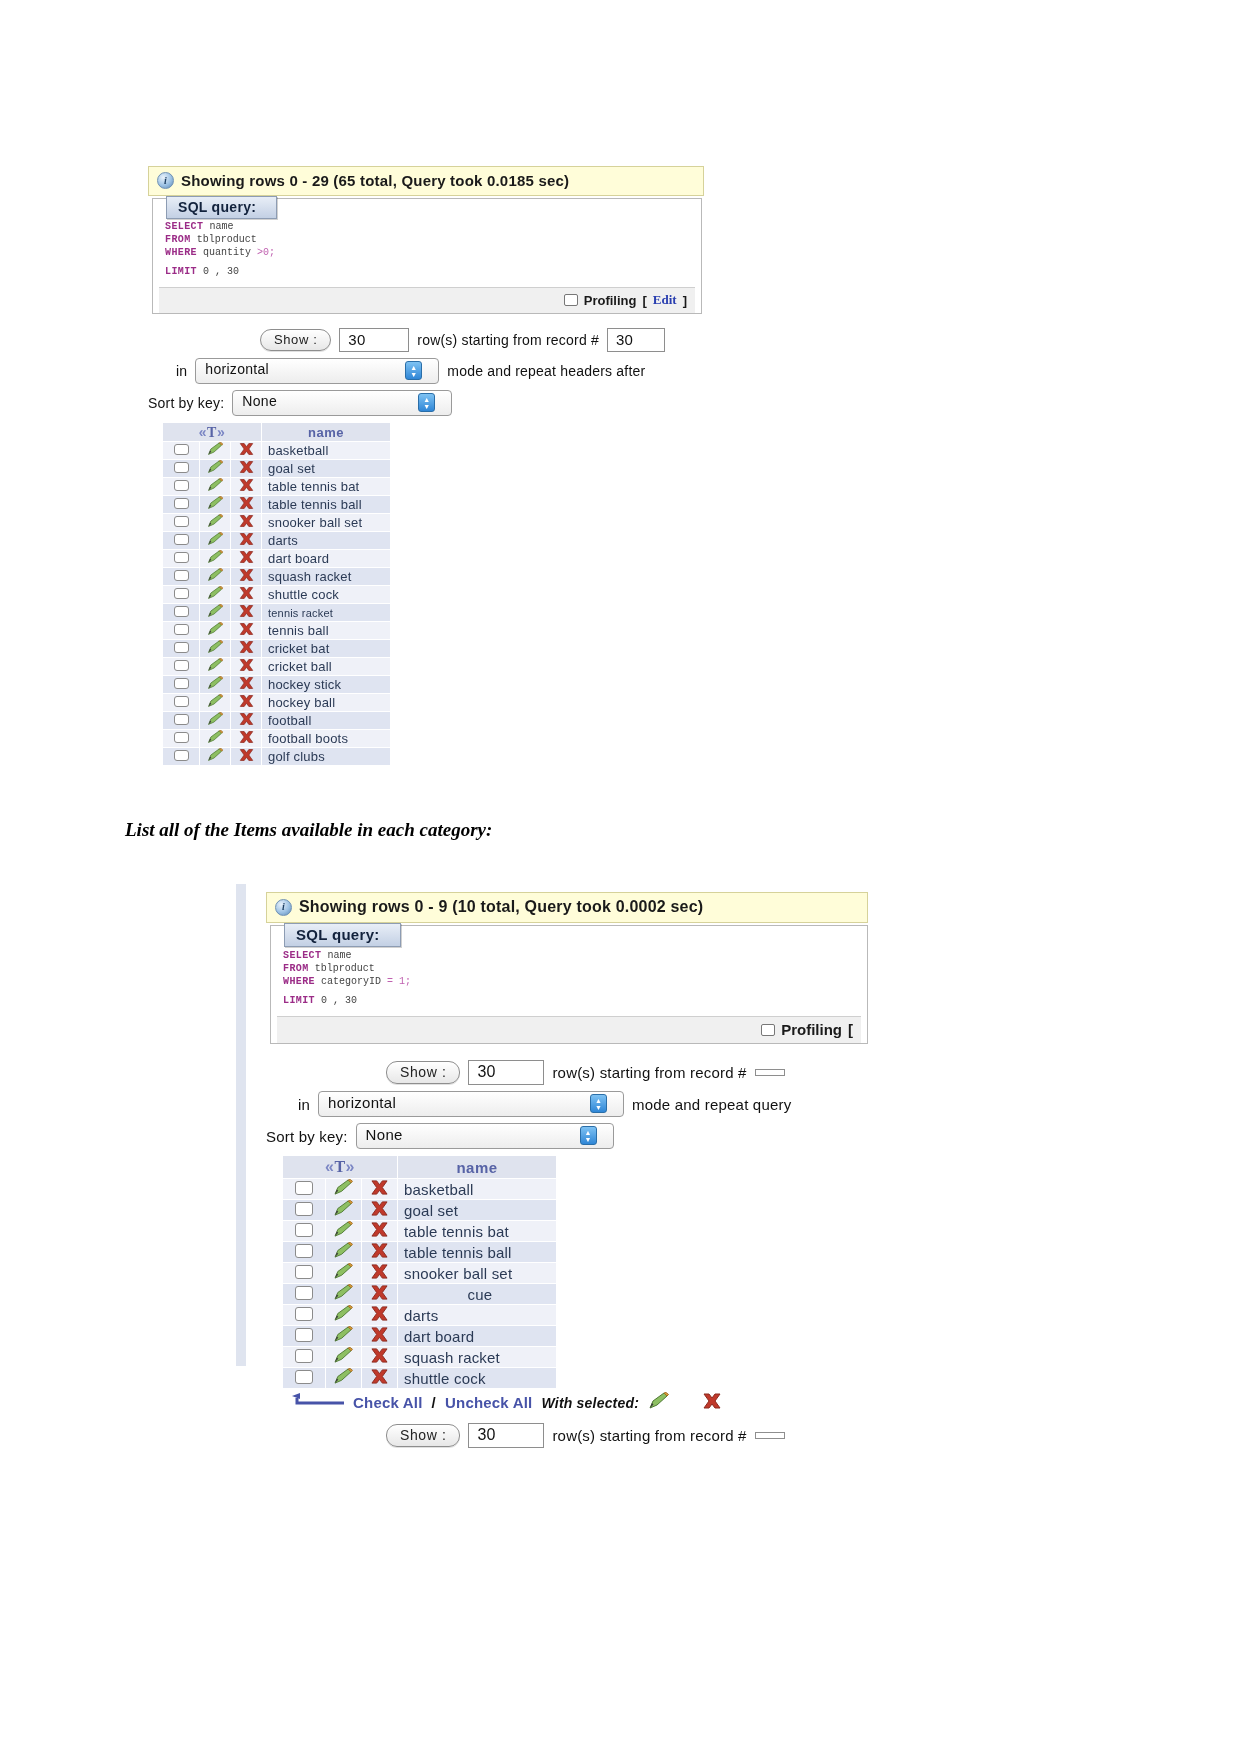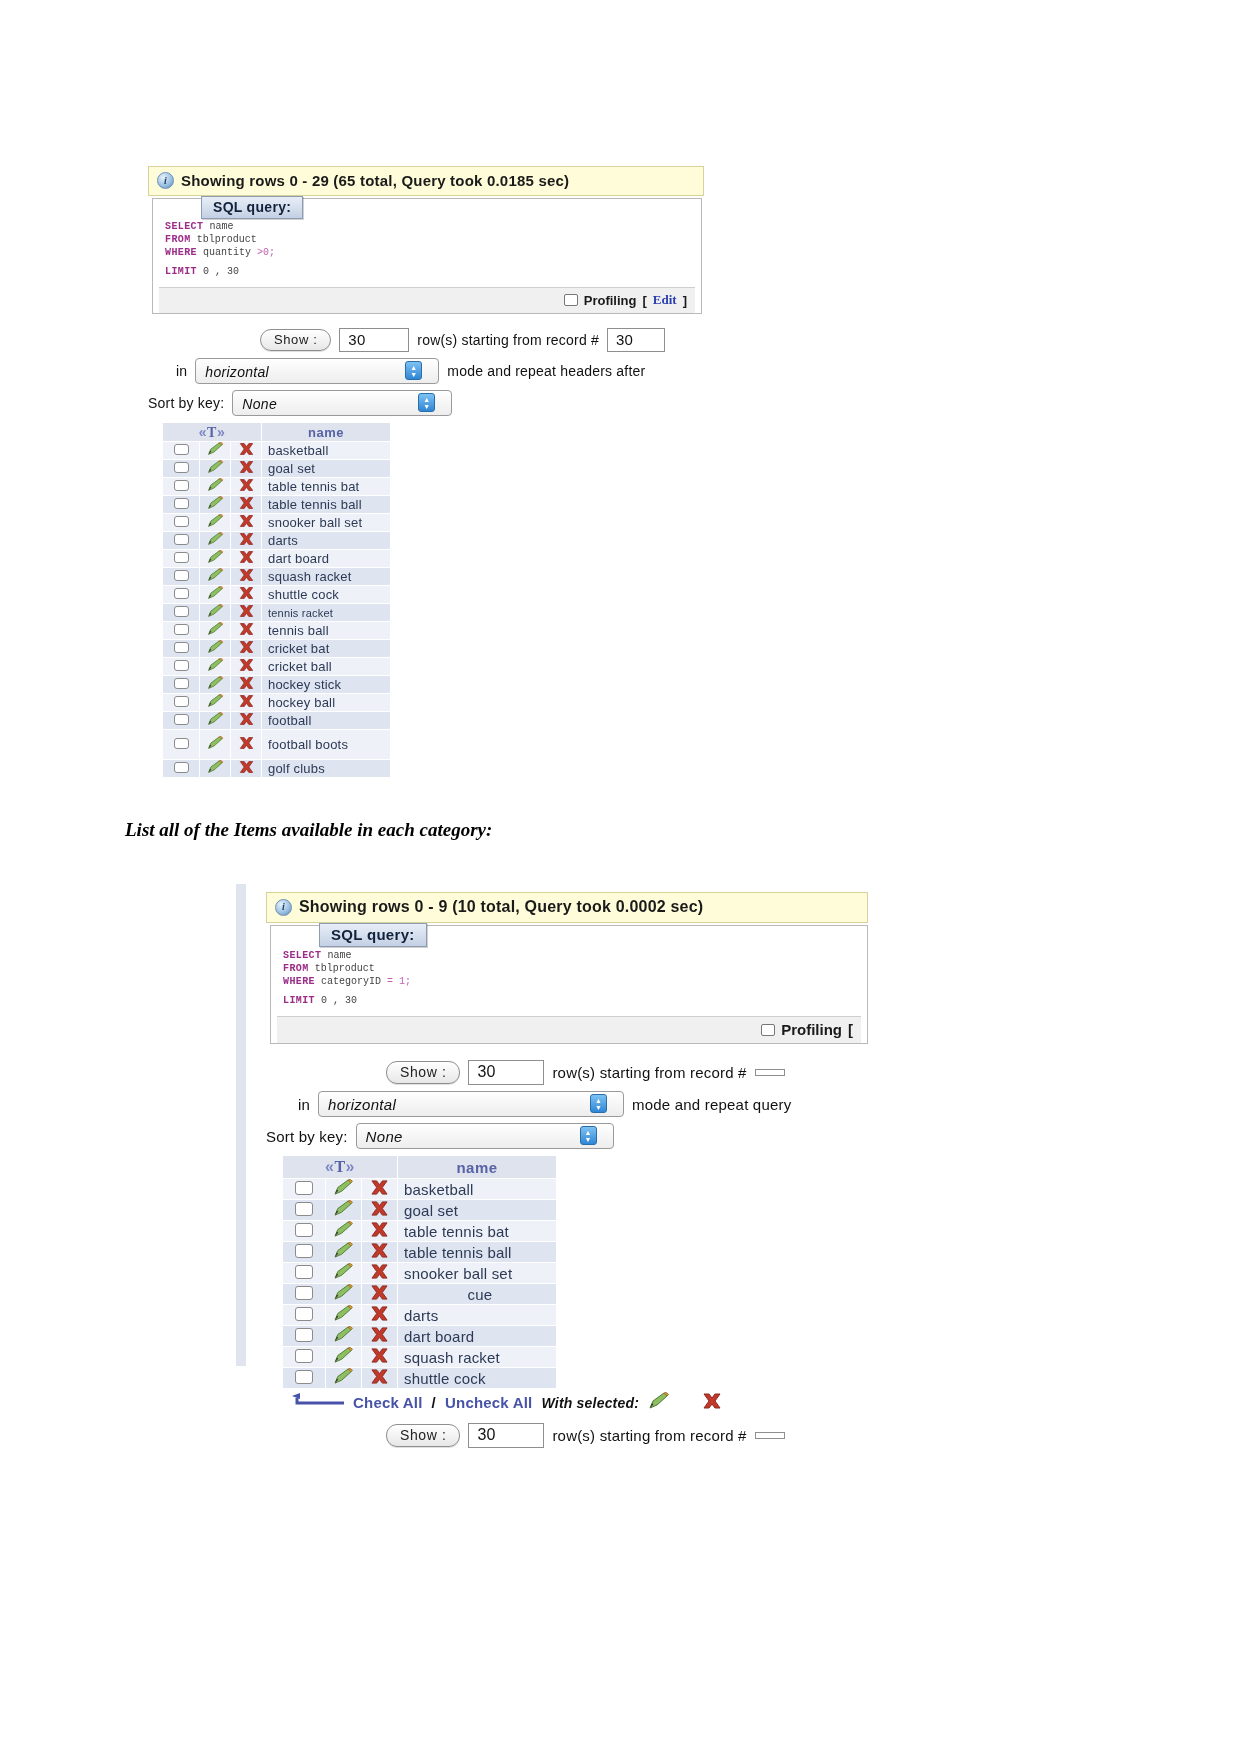--- a/index.html
+++ b/index.html
@@ -65,24 +65,23 @@
   }
   .sql-legend {
     position: absolute;
     top: -2px;
     left: 14px;
     background: linear-gradient(#e8eef7, #c3d0e4);
     border: 1px solid #8d9cb3;
     color: #12223c;
     font-size: 14px;
     font-weight: 700;
-    padding: 2px 11px 3px 11px;
+    padding: 2px 20px 3px 11px;
     letter-spacing: .3px;
     box-shadow: 1px 1px 0 rgba(0,0,0,.18);
-    margin-left: 35px;
   }
   .sql-body {
     font-family: "Liberation Mono", monospace;
     font-size: 10px;
     line-height: 1.28;
     padding: 6px 4px 8px 6px;
     color: #333;
   }
   .kw { color: #9b2c87; font-weight: 700; letter-spacing: .4px; }
   .ident { color: #444; }
@@ -140,25 +139,24 @@
     box-sizing: border-box;
   }
   .selbox {
     border: 1px solid #9a9a9a;
     border-radius: 4px;
     background: linear-gradient(#ffffff, #ededed);
     font-size: 14px;
     color: #111;
     padding: 2px 16px 3px 9px;
     display: flex;
-    align-items: flex-end;
+    align-items: flex-start;
     justify-content: space-between;
     box-sizing: border-box;
     letter-spacing: .3px;
-    font-style: italic;
   }
   .spin {
     width: 15px; height: 17px;
     border-radius: 3px;
     background: linear-gradient(#7ec2f3, #2f86d6);
     border: 1px solid #2a6ea8;
     color: #fff;
     font-size: 7px;
     line-height: 7px;
     display: flex;
@@ -498,21 +496,21 @@
           <td class="cell-edit" style="width: 30px;"><span class="pencil"><svg width="17" height="14" viewBox="0 0 22 18">
                 <path d="M2 16 L5 9 L16 1 L19 4 L9 13 Z" fill="#8dbf62" stroke="#4f7a33" stroke-width="1"></path>
                 <path d="M16 1 L19 4 L20.5 2.5 L18 0.5 Z" fill="#e0a23c" stroke="#a06d20" stroke-width="1"></path>
                 <path d="M2 16 L4 11 L5.5 12.5 Z" fill="#3b3b3b"></path>
               </svg></span></td>
           <td class="cell-del" style="width: 30px;"><span class="xmark"><svg width="17" height="14" viewBox="0 0 22 18">
                 <path d="M3 2 L8 2 L11 6 L14 2 L19 2 L14 9 L19 16 L14 16 L11 12 L8 16 L3 16 L8 9 Z" fill="#c0392b" stroke="#8c2a1f" stroke-width="1"></path>
               </svg></span></td>
           <td class="cell-name" style="font-size: 13px;">football</td>
         </tr>
-        <tr class="row-a" style="height: 30px;">
+        <tr class="row-a" style="height: 18px;">
           <td class="cell-chk" style="width: 36px;"><span class="row-chk" style="width:13px;height:9px;"></span></td>
           <td class="cell-edit" style="width: 30px;"><span class="pencil"><svg width="17" height="14" viewBox="0 0 22 18">
                 <path d="M2 16 L5 9 L16 1 L19 4 L9 13 Z" fill="#8dbf62" stroke="#4f7a33" stroke-width="1"></path>
                 <path d="M16 1 L19 4 L20.5 2.5 L18 0.5 Z" fill="#e0a23c" stroke="#a06d20" stroke-width="1"></path>
                 <path d="M2 16 L4 11 L5.5 12.5 Z" fill="#3b3b3b"></path>
               </svg></span></td>
           <td class="cell-del" style="width: 30px;"><span class="xmark"><svg width="17" height="14" viewBox="0 0 22 18">
                 <path d="M3 2 L8 2 L11 6 L14 2 L19 2 L14 9 L19 16 L14 16 L11 12 L8 16 L3 16 L8 9 Z" fill="#c0392b" stroke="#8c2a1f" stroke-width="1"></path>
               </svg></span></td>
           <td class="cell-name" style="font-size: 13px;">football boots</td>

